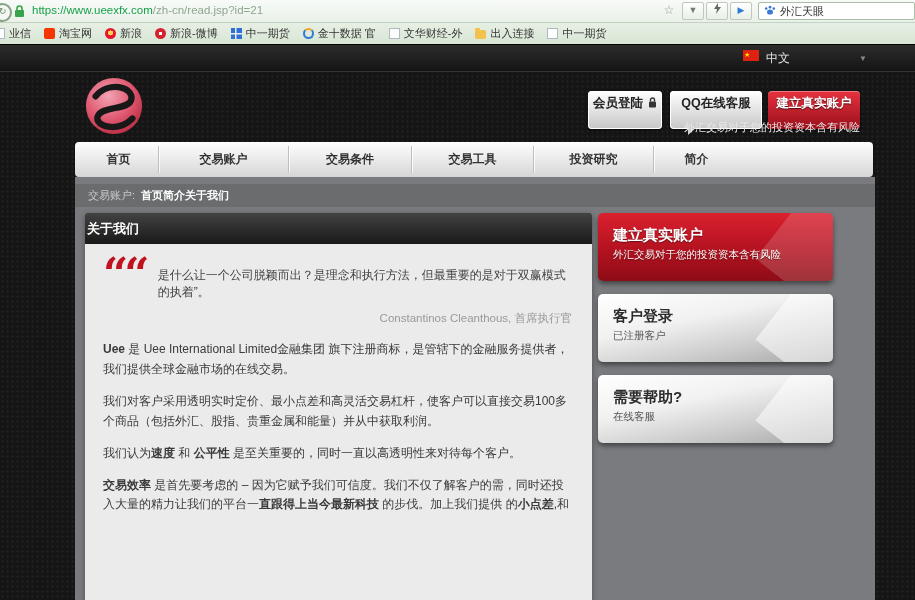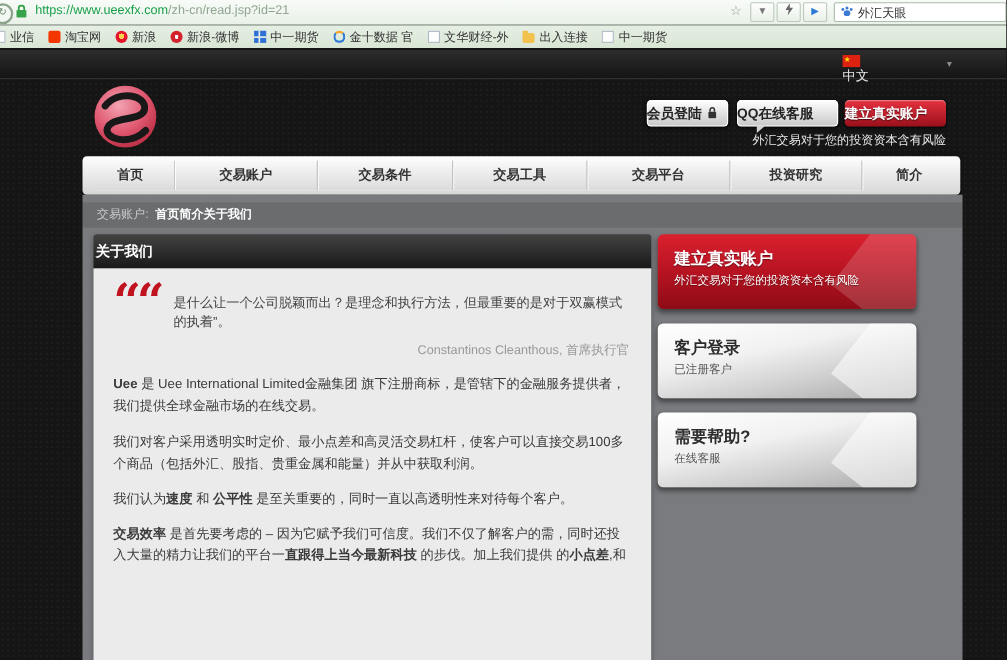--- a/index.html
+++ b/index.html
@@ -57,30 +57,30 @@
   
   .site{
     height:557px;background-color:#151515;
     background-image:radial-gradient(rgba(255,255,255,0.045) 1px, rgba(0,0,0,0) 1.3px);
     background-size:5px 5px;position:relative;
   }
   .lang-bar{
     height:26px;background:linear-gradient(#2d2d2d,#141414);
     border-top:1px solid #040404;border-bottom:1px solid #333;position:relative;
   }
-  .lang-sel{position:absolute;right:125px;top:5px;display:flex;align-items:flex-start;color:#e7e7e7;font-size:12px;flex-direction:column;}
+  .lang-sel{position:absolute;right:125px;top:5px;display:flex;align-items:flex-start;color:#e7e7e7;font-size:12px;}
   .flag{width:16px;height:11px;background:#dd2211;margin-right:7px;position:relative;display:inline-block;}
   .flag .fs{position:absolute;left:1px;top:0px;color:#ffde00;font-size:7px;line-height:10px;}
   .lang-caret{position:absolute;right:48px;top:9px;color:#888;font-size:8px;}
   .container{width:800px;margin-left:75px;position:relative;}
   .header{height:70px;position:relative;}
   .logo{position:absolute;left:8px;top:3px;width:62px;height:62px;}
   .hdr-btn{
-    position:absolute;top:19px;height:24px;line-height:24px;border-radius:4px;
-    font-size:12.5px;font-weight:bold;cursor:pointer;
+    position:absolute;top:19px;height:38px;line-height:24px;border-radius:4px;
+    font-size:12.5px;font-weight:bold;text-align:center;cursor:pointer;
   }
   .btn-silver{
     background:linear-gradient(#ffffff,#c7c7c7);color:#222;
     box-shadow:0 1px 3px rgba(0,0,0,.8), inset 0 0 0 1px #fff;
   }
   .btn-login{left:513px;width:74px;}
   .btn-qq{left:595px;width:92px;}
   .qq-tail{position:absolute;left:18px;bottom:-6px;width:0;height:0;
     border-left:8px solid #d2d2d2;border-bottom:7px solid transparent;}
   .btn-red{
@@ -263,21 +263,20 @@
       </div>
       <div class="hdr-btn btn-red">建立真实账户</div>
       <div class="risk-note">外汇交易对于您的投资资本含有风险</div>
     </div>
 
     <ul class="nav" id="main-nav" style="margin:0;padding:4px;list-style:none;">
         <li class="nav-item" style="width: 80px;">首页</li>
         <li class="nav-item" style="width: 130px;">交易账户</li>
         <li class="nav-item" style="width: 123px;">交易条件</li>
         <li class="nav-item" style="width: 122px;">交易工具</li>
-        <li class="nav-item" style="width: 130px;">交易平台</li>
         <li class="nav-item" style="width: 120px;">投资研究</li>
         <li class="nav-item" style="width: 85px;">简介</li>
       </ul>
 
     <div class="content-area">
       <div class="breadcrumb">
         <span class="bc-prefix">交易账户:</span><span class="bc-path">首页简介关于我们</span>
       </div>
       <div class="main-row">
         <div class="content-panel">

